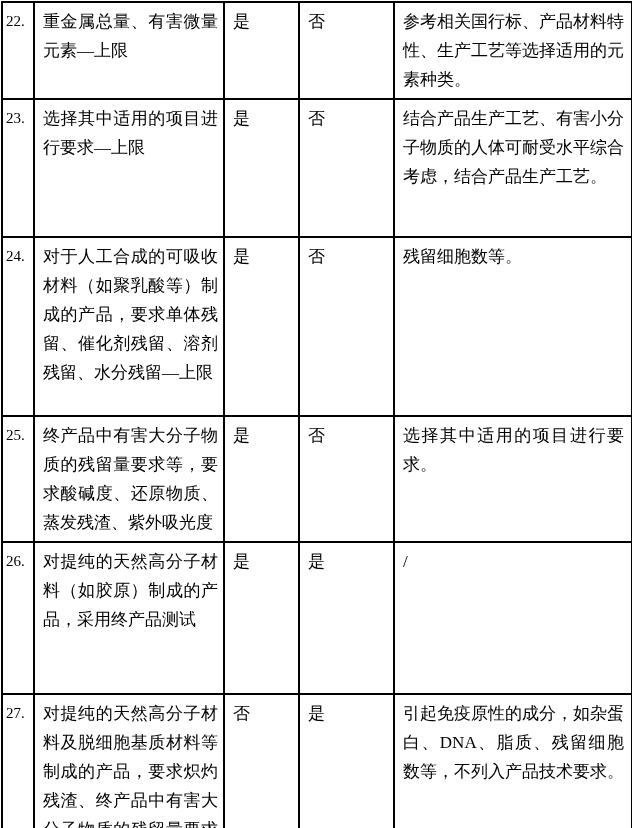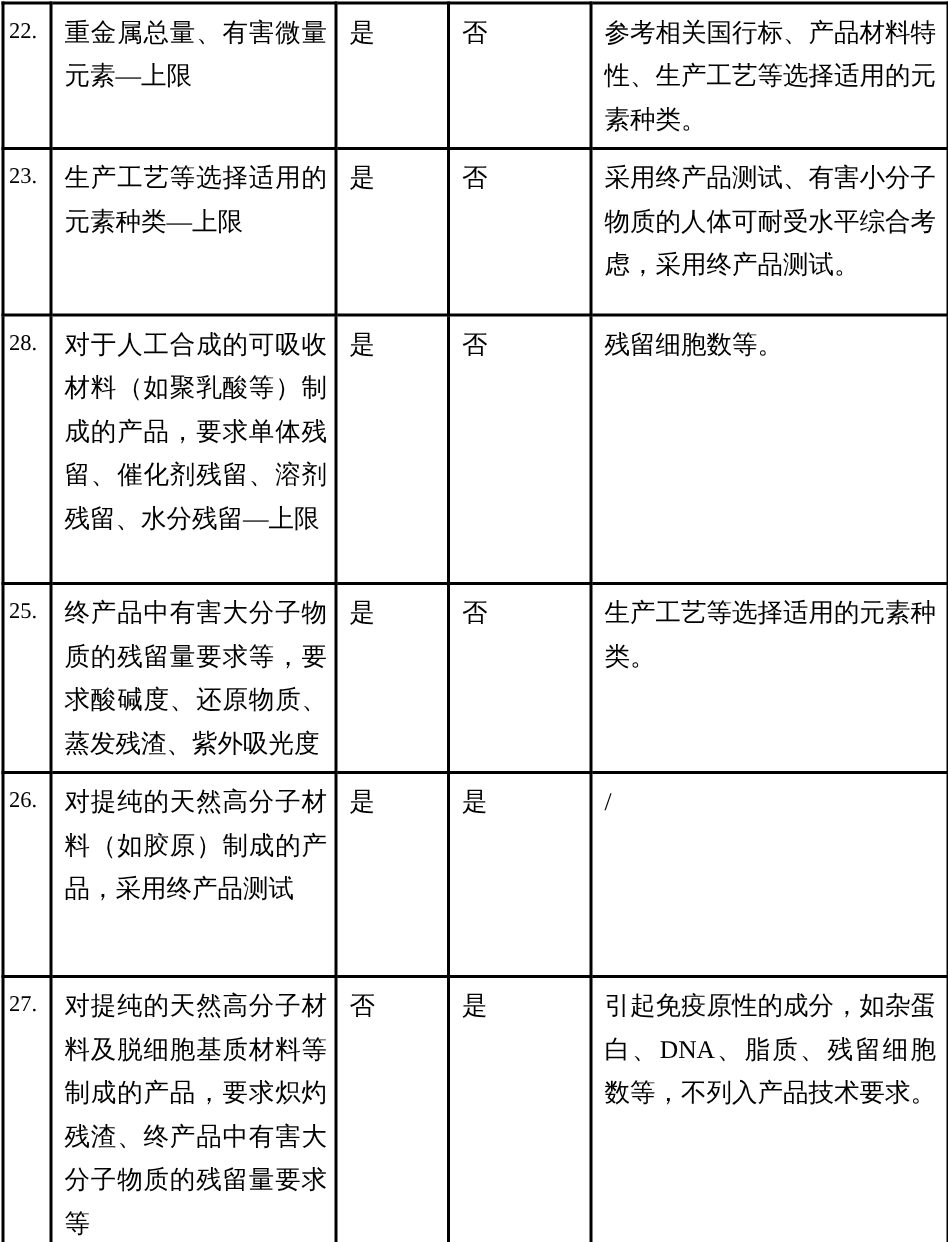--- a/index.html
+++ b/index.html
@@ -37,24 +37,24 @@
     padding-right: 5px;
   }
   td.c-flag {
     text-align: left;
   }
   td.c-note {
     text-align: justify;
     padding-right: 7px;
   }
   tr.r0 { height: 94px; }
-  tr.r1 { height: 111px; }
+  tr.r1 { height: 138px; }
   tr.r2 { height: 179px; }
   tr.r3 { height: 105px; }
-  tr.r4 { height: 136px; }
+  tr.r4 { height: 152px; }
   tr.r5 { height: 172px; }
 </style>
 </head>
 <body>
 
 <table class="doc-table">
   <colgroup>
     <col style="width:32px">
     <col style="width:190px">
     <col style="width:75px">
@@ -64,38 +64,38 @@
   <tbody>
     <tr class="r0">
       <td class="c-num">22.</td>
       <td class="c-item">重金属总量、有害微量元素—上限</td>
       <td class="c-flag">是</td>
       <td class="c-flag">否</td>
       <td class="c-note">参考相关国行标、产品材料特性、生产工艺等选择适用的元素种类。</td>
     </tr>
     <tr class="r1">
       <td class="c-num">23.</td>
-      <td class="c-item">生产工艺等选择适用的元素种类—上限</td>
+      <td class="c-item">选择其中适用的项目进行要求—上限</td>
       <td class="c-flag">是</td>
       <td class="c-flag">否</td>
-      <td class="c-note">采用终产品测试、有害小分子物质的人体可耐受水平综合考虑，采用终产品测试。</td>
+      <td class="c-note">结合产品生产工艺、有害小分子物质的人体可耐受水平综合考虑，结合产品生产工艺。</td>
     </tr>
     <tr class="r2">
-      <td class="c-num">28.</td>
+      <td class="c-num">24.</td>
       <td class="c-item">对于人工合成的可吸收材料（如聚乳酸等）制成的产品，要求单体残留、催化剂残留、溶剂残留、水分残留—上限</td>
       <td class="c-flag">是</td>
       <td class="c-flag">否</td>
       <td class="c-note">残留细胞数等。</td>
     </tr>
     <tr class="r3">
       <td class="c-num">25.</td>
       <td class="c-item">终产品中有害大分子物质的残留量要求等，要求酸碱度、还原物质、蒸发残渣、紫外吸光度</td>
       <td class="c-flag">是</td>
       <td class="c-flag">否</td>
-      <td class="c-note">生产工艺等选择适用的元素种类。</td>
+      <td class="c-note">选择其中适用的项目进行要求。</td>
     </tr>
     <tr class="r4">
       <td class="c-num">26.</td>
       <td class="c-item">对提纯的天然高分子材料（如胶原）制成的产品，采用终产品测试</td>
       <td class="c-flag">是</td>
       <td class="c-flag">是</td>
       <td class="c-note">/</td>
     </tr>
     <tr class="r5">
       <td class="c-num">27.</td>

